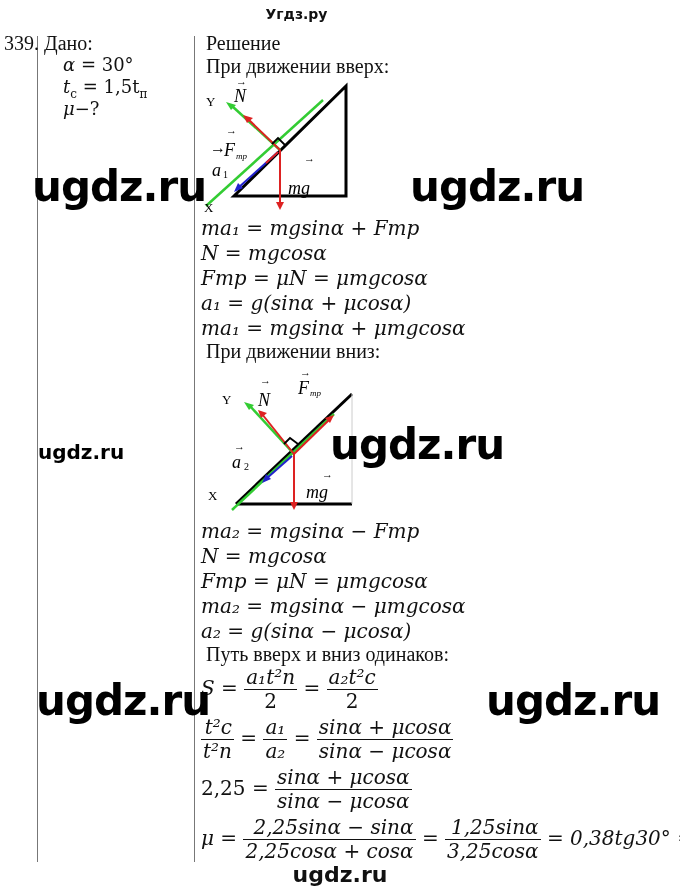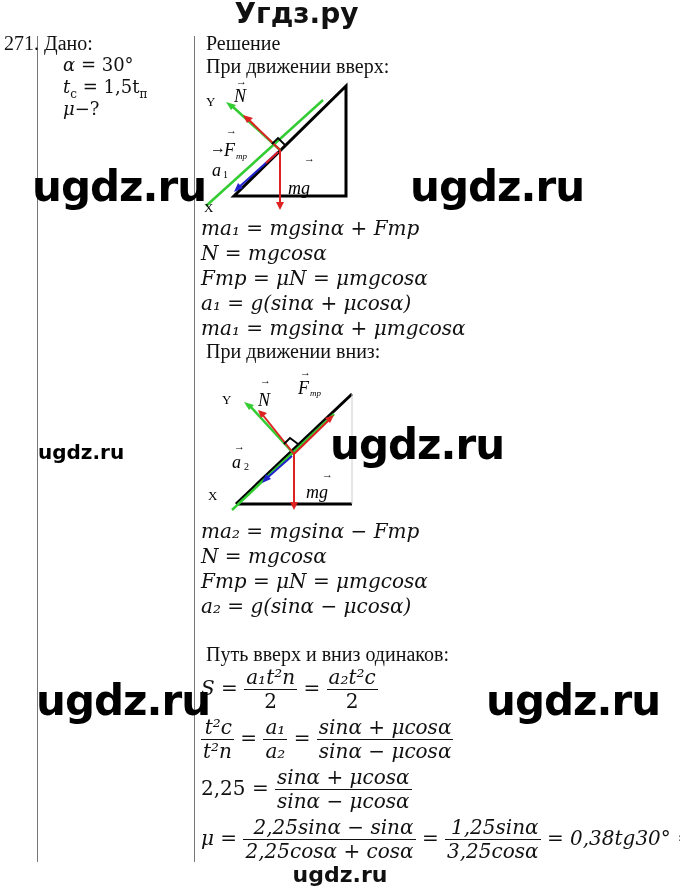--- a/index.html
+++ b/index.html
@@ -1,18 +1,18 @@
 <!DOCTYPE html>
 <html><head>
   <meta charset="utf-8">
   <style>
     html, body { margin:0; padding:0; background:#ffffff; }
     body { width:680px; height:894px; position:relative; overflow:hidden; font-family:"Liberation Serif", serif; color:#111; }
     .abs { position:absolute; }
-    .site-title { left:0; width:593px; top:0; text-align:center; font-family:"DejaVu Sans", sans-serif; font-weight:bold; font-size:28px; line-height:28px; color:#111; }
+    .site-title { left:0; width:593px; top:0; text-align:center; font-family:"DejaVu Sans", sans-serif; font-weight:bold; font-size:14px; line-height:28px; color:#111; }
     .footer-mark { left:0; width:680px; top:860px; text-align:center; font-family:"DejaVu Sans", sans-serif; font-weight:bold; font-size:22px; line-height:30px; color:#111; }
     .vline { width:1px; background:#777; top:36px; height:826px; }
     .num { left:4px; top:32px; font-size:20px; line-height:22px; }
     .given { left:44px; top:32px; font-size:20px; line-height:22px; }
     .given .line { height:22px; white-space:nowrap; }
     .m { font-family:"DejaVu Serif", serif; font-style:italic; font-size:18px;margin-left:19px; }
     sub, sup { font-size:12px; font-style:normal; }
     .sol { left:206px; font-size:20px; line-height:23px; white-space:nowrap; }
     .eq { font-family:"DejaVu Serif", serif; font-style:italic; font-size:20px; line-height:25px; white-space:nowrap; }
     .eq .up { font-style:normal; }
@@ -25,21 +25,21 @@
     svg text { font-family:"Liberation Serif", serif; }
   </style>
 </head>
 <body>
 
 <div class="abs site-title">Угдз.ру</div>
 
 <div class="abs vline" style="left:37px;"></div>
 <div class="abs vline" style="left:194px;"></div>
 
-<div class="abs num">271.</div>
+<div class="abs num">339.</div>
 
 <div class="abs given">
   <div class="line">Дано:</div>
   <div class="line m">
     <span>α</span>
     <span class="up" style="font-style:normal">= 30°</span>
   </div>
   <div class="line m">
     <span>t</span><sub>с</sub>
     <span style="font-style:normal">= 1,5t</span><sub>п</sub>
@@ -119,20 +119,21 @@
     <text x="48" y="106" font-size="10">2</text>
     <text x="126" y="114" font-size="11">→</text>
     <text x="110" y="134" font-size="18" font-style="italic">mg</text>
   </svg>
 </div>
 
 <div class="abs eq" style="left:201px; top:519px;">
   <div>ma₂ = mgsinα − Fтр</div>
   <div>N = mgcosα</div>
   <div>Fтр = μN = μmgcosα</div>
+  <div>ma₂ = mgsinα − μmgcosα</div>
   <div>a₂ = g(sinα − μcosα)</div>
 </div>
 <div class="abs sol" style="top:643px;">Путь вверх и вниз одинаков:</div>
 
 <div class="abs eq" style="left:201px; top:666px;">
   <span>S =</span>
   <span class="frac"><span class="n">a₁t²п</span><span class="d up">2</span></span>
   <span>=</span>
   <span class="frac"><span class="n">a₂t²с</span><span class="d up">2</span></span>
 </div>

